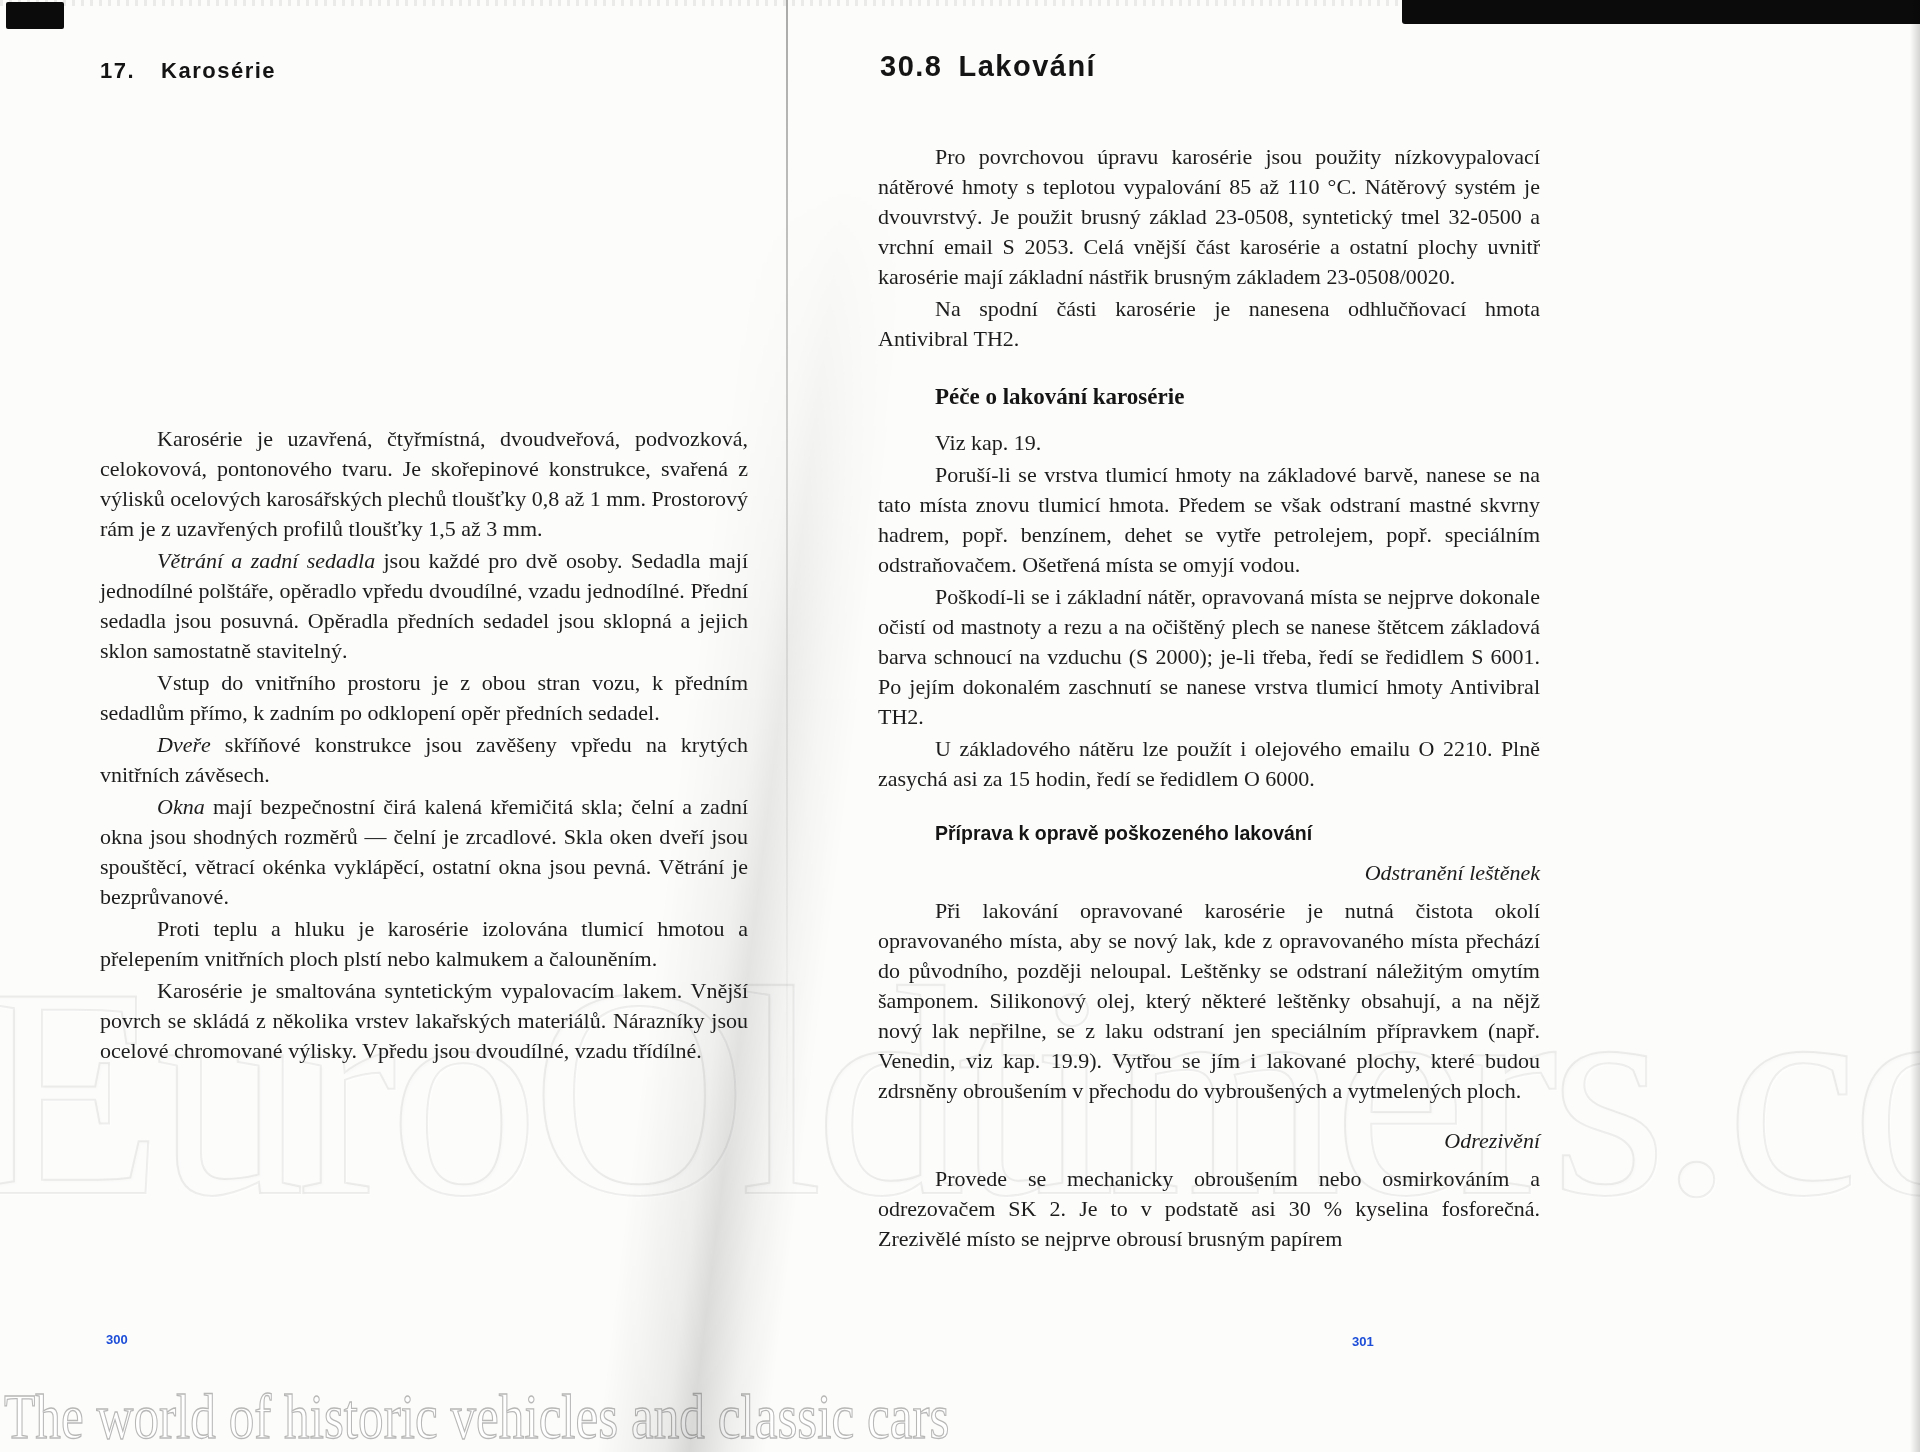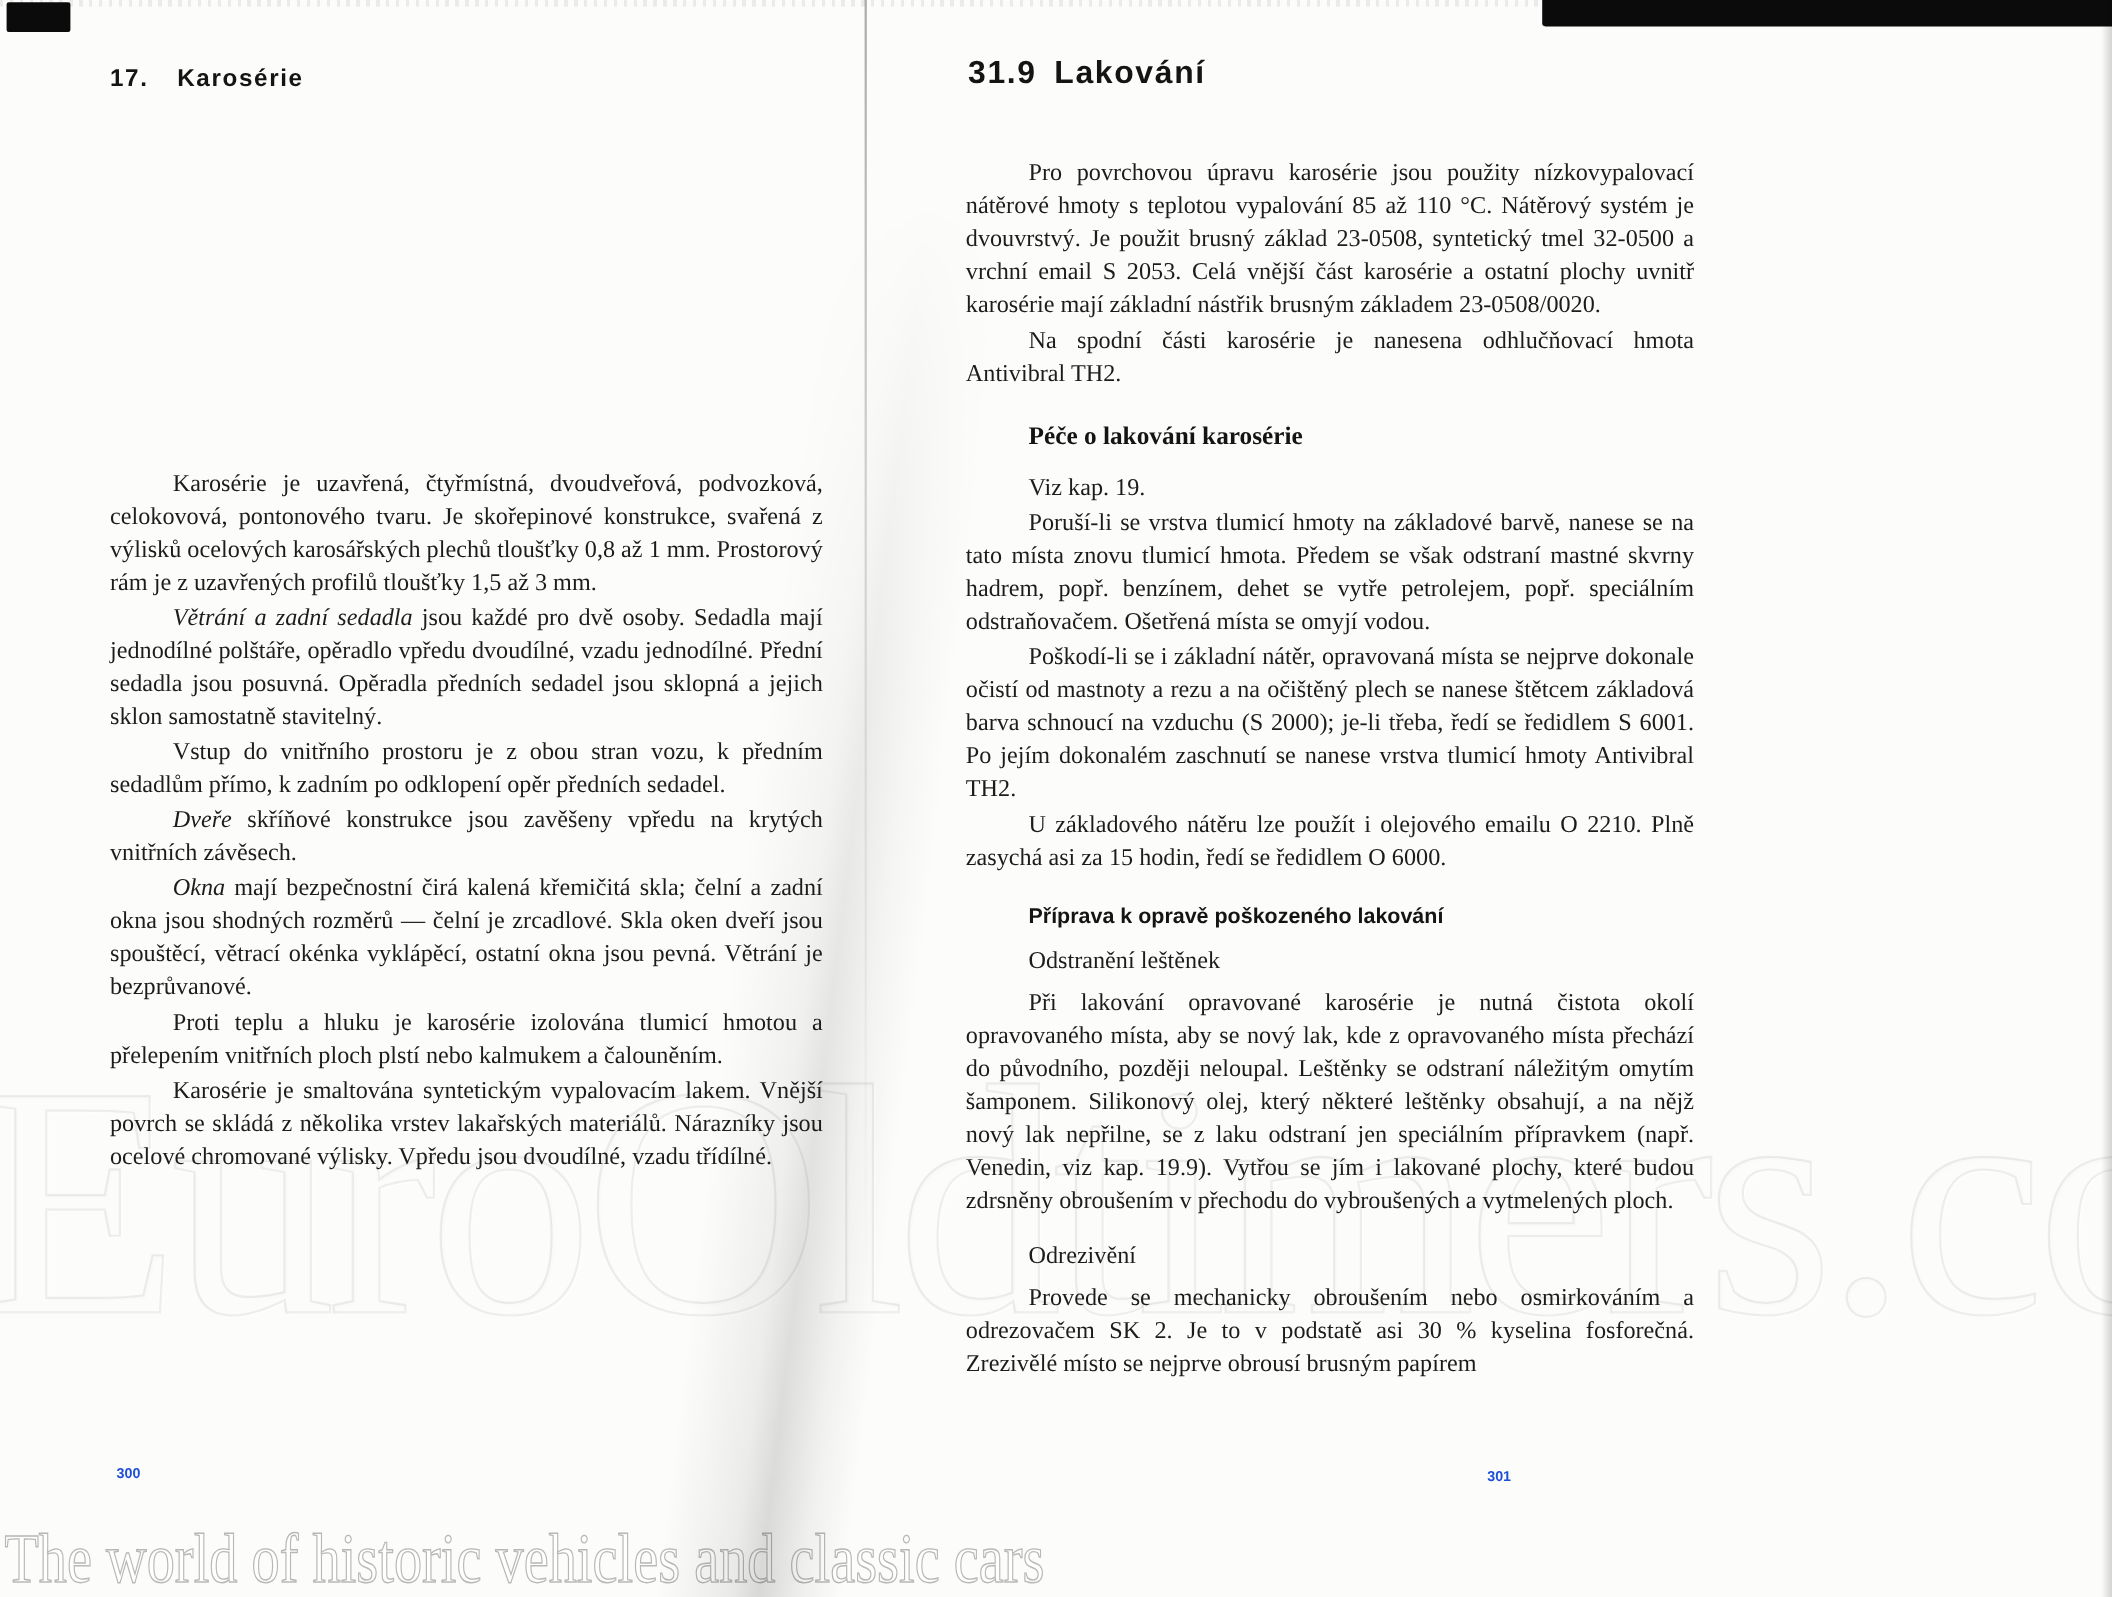--- a/index.html
+++ b/index.html
@@ -79,22 +79,22 @@
     text-align:left;text-indent:107px;
     margin:28px 0 16px 0 !important;
   }
   .subhead-md{
     font-family:"Liberation Sans","DejaVu Sans",sans-serif;
     font-weight:bold;font-size:19.5px;color:#141414;
     text-align:left;text-indent:107px;
     margin:24px 0 10px 0 !important;
   }
   .subhead-it{
-    font-size:22px;
-    text-align:left;text-indent:107px;
+    font-style:italic;font-size:22px;
+    text-align:right;text-indent:107px;
     margin:0 0 8px 0 !important;
   }
   .sp-before{margin-top:20px !important;}
 
   .page-number{
     position:absolute;
     font-family:"Liberation Sans","DejaVu Sans",sans-serif;
     font-weight:bold;font-size:13px;color:#1d4ed8;
   }
   .pn-left{left:106px;top:1332px;}
@@ -128,21 +128,21 @@
       <p><em>Okna</em><span> mají bezpečnostní čirá kalená křemičitá skla; čelní a zadní okna jsou shodných rozměrů — čelní je zrcadlové. Skla oken dveří jsou spouštěcí, větrací okénka vyklápěcí, ostatní okna jsou pevná. Větrání je bezprůvanové.</span></p>
       <p><span>Proti teplu a hluku je karosérie izolována tlumicí hmotou a přelepením vnitřních ploch plstí nebo kalmukem a čalouněním.</span></p>
       <p><span>Karosérie je smaltována syntetickým vypalovacím lakem. Vnější povrch se skládá z několika vrstev lakařských materiálů. Nárazníky jsou ocelové chromované výlisky. Vpředu jsou dvoudílné, vzadu třídílné.</span></p>
     </div>
 
     <div class="page-number pn-left">300</div>
   </div>
 
   <div>
     <div class="chapter-heading hd-right">
-      <span class="hd-num">31.9</span><span>Lakování</span>
+      <span class="hd-num">30.8</span><span>Lakování</span>
     </div>
 
     <div class="body-col col-right">
       <p>Pro povrchovou úpravu karosérie jsou použity nízkovypalovací nátěrové hmoty s teplotou vypalování 85 až 110 °C. Nátěrový systém je dvouvrstvý. Je použit brusný základ 23-0508, syntetický tmel 32-0500 a vrchní email S 2053. Celá vnější část karosérie a ostatní plochy uvnitř karosérie mají základní nástřik brusným základem 23-0508/0020.</p>
       <p>Na spodní části karosérie je nanesena odhlučňovací hmota Antivibral TH2.</p>
 
       <p class="subhead-lg">Péče o lakování karosérie</p>
 
       <p>Viz kap. 19.</p>
       <p>Poruší-li se vrstva tlumicí hmoty na základové barvě, nanese se na tato místa znovu tlumicí hmota. Předem se však odstraní mastné skvrny hadrem, popř. benzínem, dehet se vytře petrolejem, popř. speciálním odstraňovačem. Ošetřená místa se omyjí vodou.</p>

